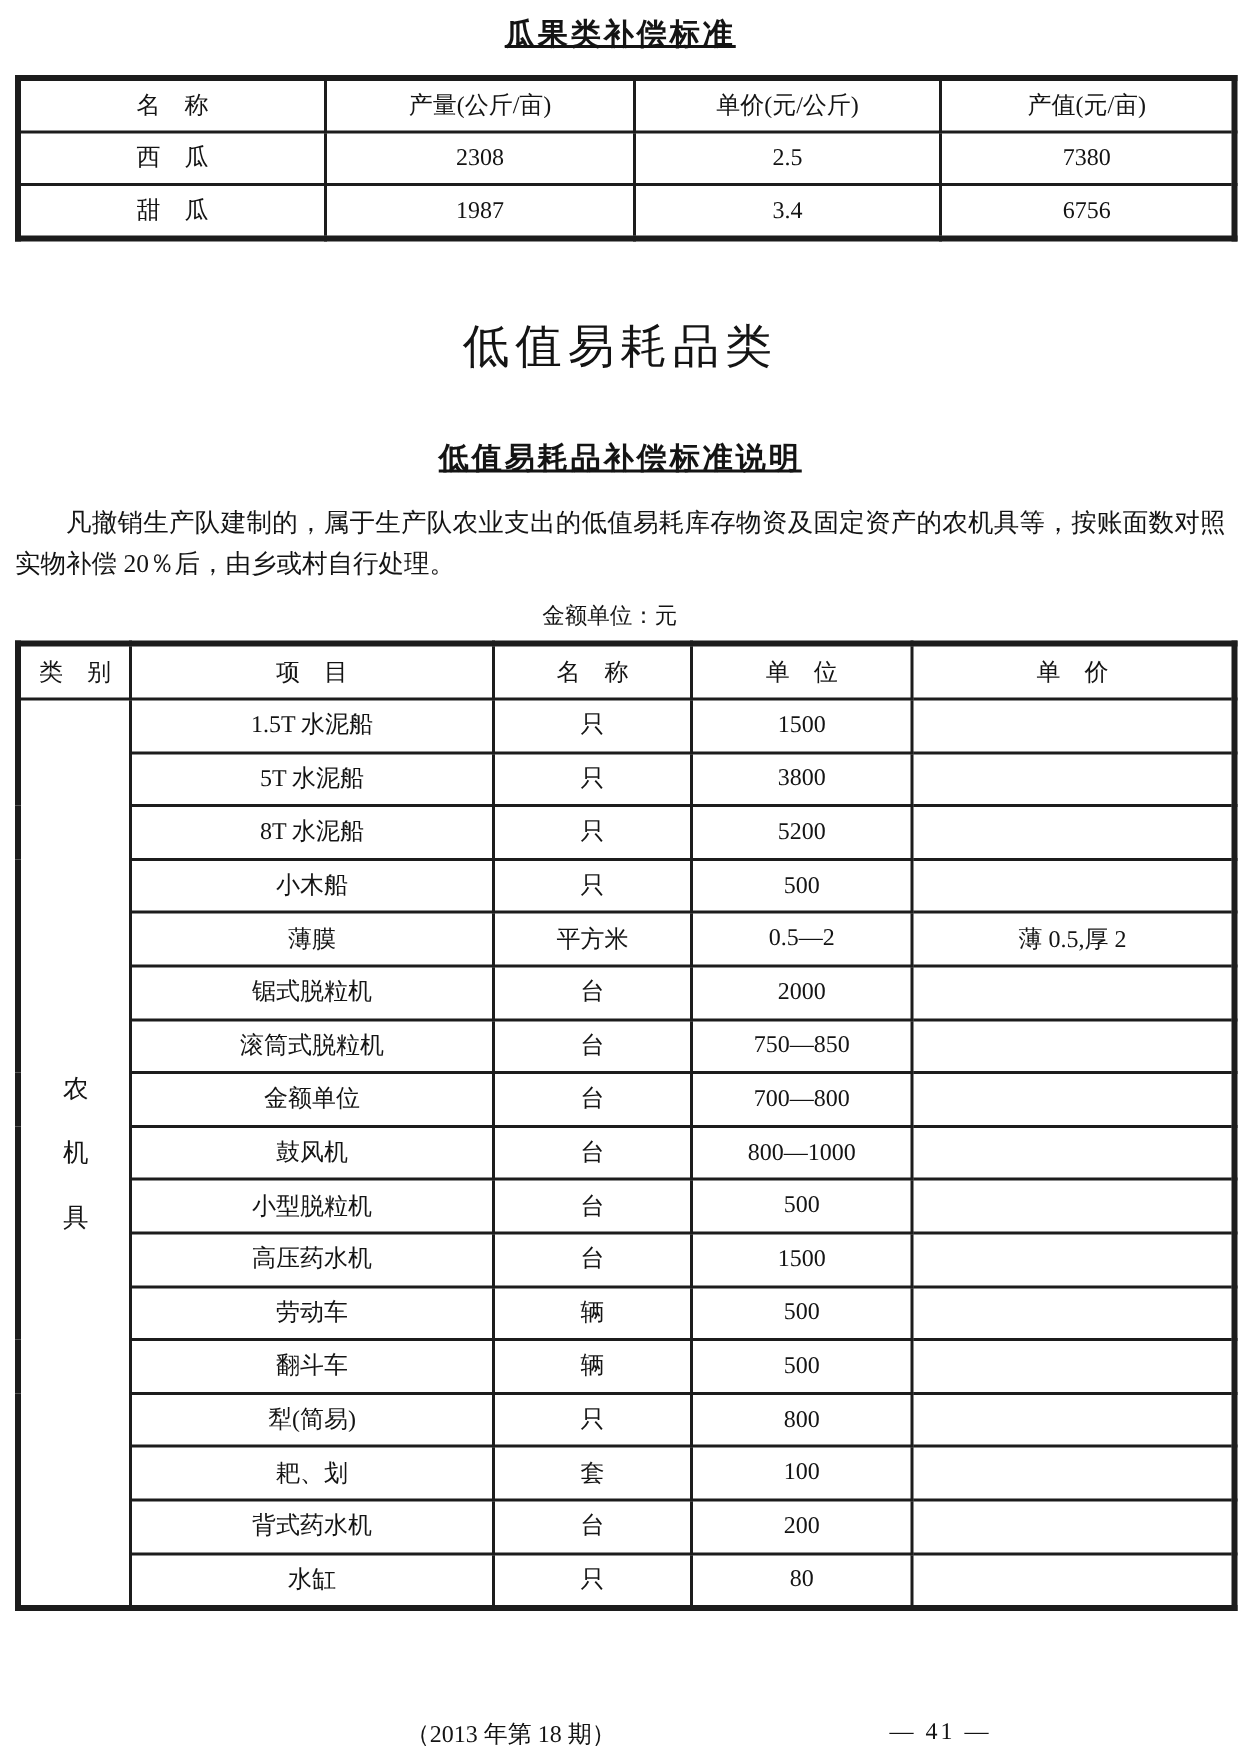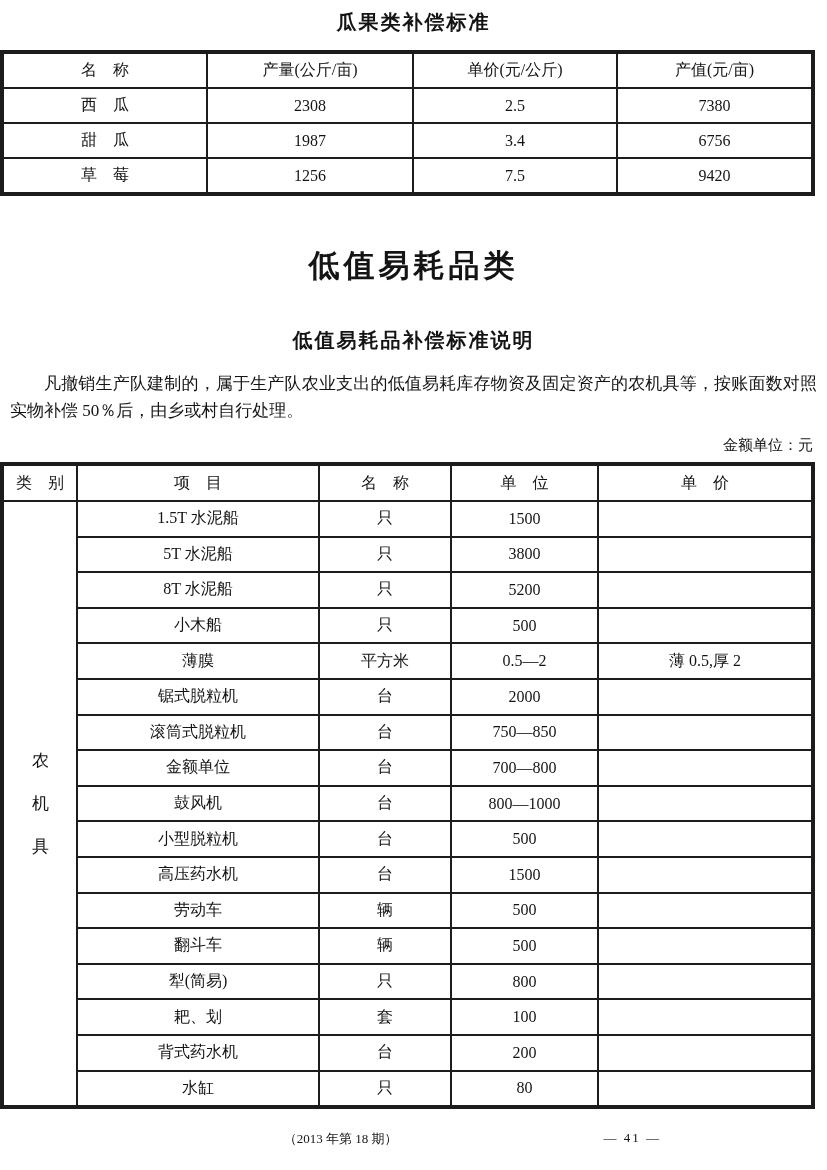--- a/index.html
+++ b/index.html
@@ -7,46 +7,46 @@
     width:827px;height:1170px;background:#ffffff;color:#141414;
     font-family:"Liberation Serif","DejaVu Serif",serif;
     position:relative;overflow:hidden;
   }
   .page{width:827px;height:1170px;position:relative;}
 
   
   .title-sm{
     font-family:"Liberation Sans","DejaVu Sans",sans-serif;
     font-weight:bold;font-size:20px;letter-spacing:2px;
-    text-align:center;margin:0;
+    text-align:center;margin:0;text-decoration:underline;
   }
   .fruit-title{padding-top:9px;}
   .big-title{
     font-family:"Liberation Serif","DejaVu Serif",serif;
-    font-weight:bold;font-size:31px;letter-spacing:4px;
+    font-weight:normal;font-size:31px;letter-spacing:4px;
     text-align:center;margin:0;padding-top:49px;
   }
   .explain-title{padding-top:40px;}
   .std-title{padding-top:22px;}
 
   
   .para{
     margin:16px 10px 0 10px;width:807px;
     font-size:17px;line-height:27px;text-indent:2em;
     text-align:justify;
   }
 
   .unit-note{
-    margin:12px 14px 0 0;text-align:right;font-size:15px;
+    margin:12px 14px 0 0;text-align:center;font-size:15px;
   }
 
   
   table{
     border-collapse:collapse;table-layout:fixed;
-    margin:14px auto 0 0;width:811px;
+    margin:14px auto 0 10px;width:811px;
     font-size:16px;text-align:center;
   }
   table.big{margin-top:7px;}
   th,td{
     border:2px solid #1c1c1c;
     font-weight:normal;padding:0;
     overflow:hidden;
   }
   table{border:4px solid #1c1c1c;}
   .fruit th{height:33px;}
@@ -56,22 +56,22 @@
   th{font-weight:normal;}
 
   .cat-cell{
     vertical-align:middle;text-align:center;
     padding:0 28px;word-break:break-all;
     font-size:17px;line-height:43px;
   }
 
   
   .footer{
-    position:absolute;left:0;bottom:18px;width:681px;height:22px;
-    font-size:13px;
+    position:absolute;left:0;bottom:2px;width:681px;height:22px;
+    font-size:16px;
   }
   .footer-issue{display:block;text-align:center;}
   .footer-page{position:absolute;right:20px;top:0;letter-spacing:2px;}
 </style>
 </head>
 <body>
 
 <div class="page">
 
   <h2 class="title-sm fruit-title">瓜果类补偿标准</h2>
@@ -97,34 +97,28 @@
           <td>2308</td>
           <td>2.5</td>
           <td>7380</td>
         </tr>
         <tr>
           <td>甜　瓜</td>
           <td>1987</td>
           <td>3.4</td>
           <td>6756</td>
         </tr>
-        <tr>
-          <td>草　莓</td>
-          <td>1256</td>
-          <td>7.5</td>
-          <td>9420</td>
-        </tr>
       </tbody>
   </table>
 
   <h1 class="big-title">低值易耗品类</h1>
 
   <h2 class="title-sm explain-title">低值易耗品补偿标准说明</h2>
 
-  <p class="para">凡撤销生产队建制的，属于生产队农业支出的低值易耗库存物资及固定资产的农机具等，按账面数对照实物补偿 50％后，由乡或村自行处理。</p>
+  <p class="para">凡撤销生产队建制的，属于生产队农业支出的低值易耗库存物资及固定资产的农机具等，按账面数对照实物补偿 20％后，由乡或村自行处理。</p>
 
 
   <div class="unit-note">金额单位：元</div>
 
   <table class="big">
     <colgroup>
       <col style="width:75px">
         <col style="width:242px">
         <col style="width:132px">
       <col style="width:147px">

